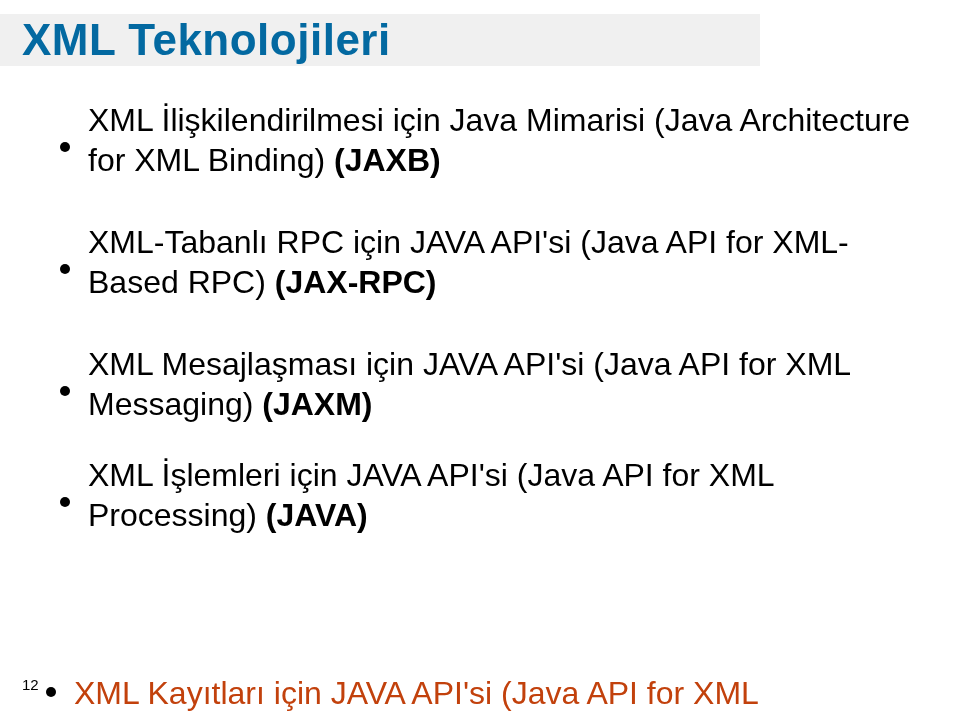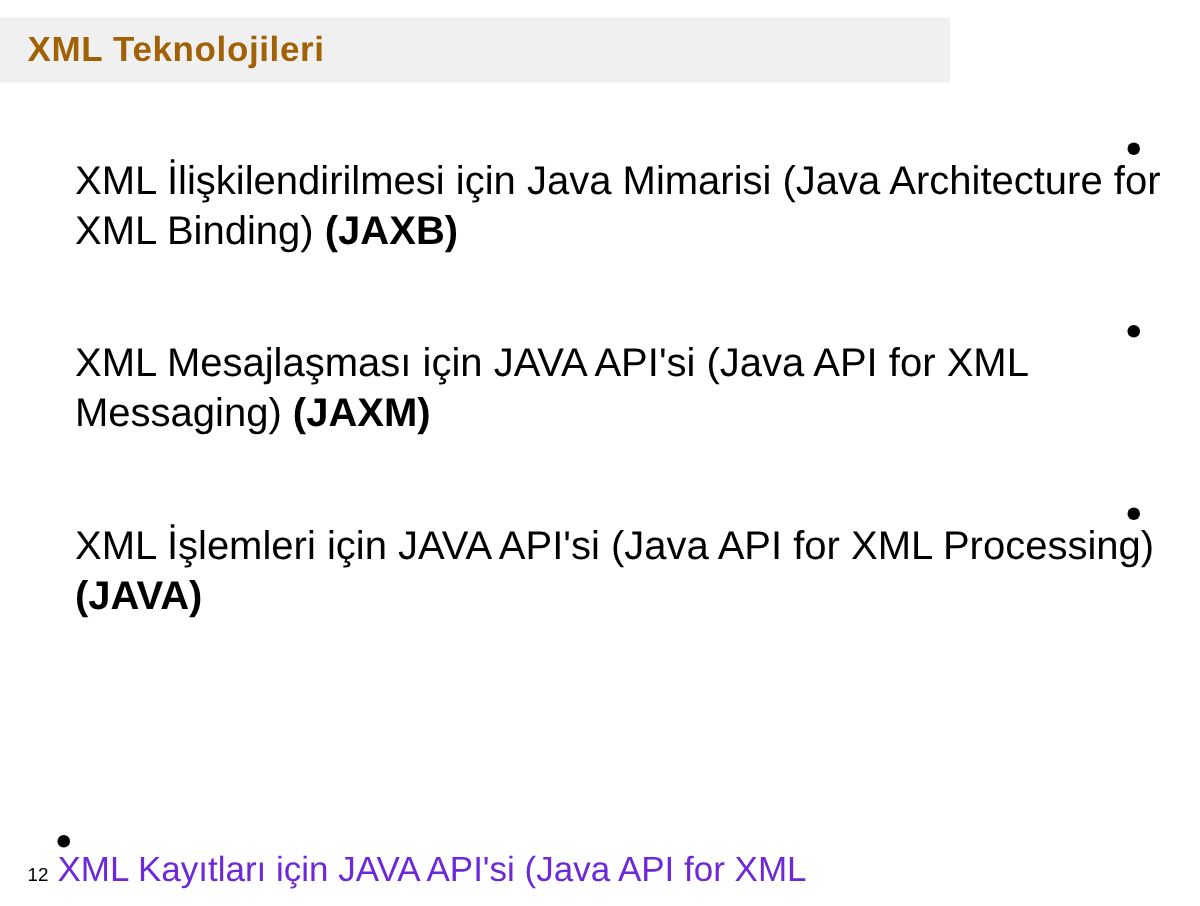--- a/index.html
+++ b/index.html
@@ -23,39 +23,38 @@
     top: 14px;
     width: 760px;
     height: 52px;
     background: #f0f0f0;
     display: flex;
     align-items: center;
     padding-left: 22px;
     box-sizing: border-box;
   }
   .title {
-    font-size: 28px;
+    font-size: 44px;
     font-weight: bold;
-    color: #a16207;
+    color: #0369a1;
     letter-spacing: 0.5px;
   }
   .content {
     position: absolute;
     left: 60px;
     top: 100px;
     right: 30px;
   }
   .bullet-item {
     display: flex;
-    align-items: flex-end;
+    align-items: center;
     font-size: 32px;
     color: #000;
     line-height: 1.25;
     margin-bottom: 42px;
-    flex-direction: column;
   }
   .bullet-item:nth-child(1) { margin-bottom: 42px; }
   .bullet-item:nth-child(2) { margin-bottom: 42px; }
   .bullet-item:nth-child(3) { margin-bottom: 31px; }
   .bullet-item:nth-child(4) { margin-bottom: 42px; }
   .dot {
     flex: 0 0 auto;
     width: 10px;
     height: 10px;
     background: #000;
@@ -65,35 +64,34 @@
   }
   .bullet-text {
     flex: 1 1 auto;
   }
   .bullet-text b {
     font-weight: bold;
   }
   .page-num {
     position: absolute;
     left: 22px;
-    bottom: 16px;
+    bottom: 32px;
     font-size: 15px;
     color: #000;
   }
   .last-row {
     position: absolute;
     left: 46px;
     bottom: 12px;
     right: 30px;
     display: flex;
     align-items: flex-start;
-    font-size: 28px;
-    color: #6d28d9;
+    font-size: 32px;
+    color: #c2410c;
     line-height: 1.25;
-    flex-direction: column;
   }
   .last-row .dot {
     margin-top: 14px;
   }
   .last-row .bullet-text {
     white-space: nowrap;
     overflow: hidden;
   }
 </style>
 </head>
@@ -107,20 +105,26 @@
 
   <div class="content">
 
     <div class="bullet-item">
       <span class="dot"></span>
       <span class="bullet-text">
         <span>XML İlişkilendirilmesi için Java Mimarisi (Java Architecture for XML Binding) </span><b>(JAXB)</b>
       </span>
     </div>
 
+    <div class="bullet-item">
+      <span class="dot"></span>
+      <span class="bullet-text">
+        <span>XML-Tabanlı RPC için JAVA API'si (Java API for XML-Based RPC) </span><b>(JAX-RPC)</b>
+      </span>
+    </div>
 
     <div class="bullet-item">
       <span class="dot"></span>
       <span class="bullet-text">
         <span>XML Mesajlaşması için JAVA API'si (Java API for XML Messaging) </span><b>(JAXM)</b>
       </span>
     </div>
 
     <div class="bullet-item">
       <span class="dot"></span>

